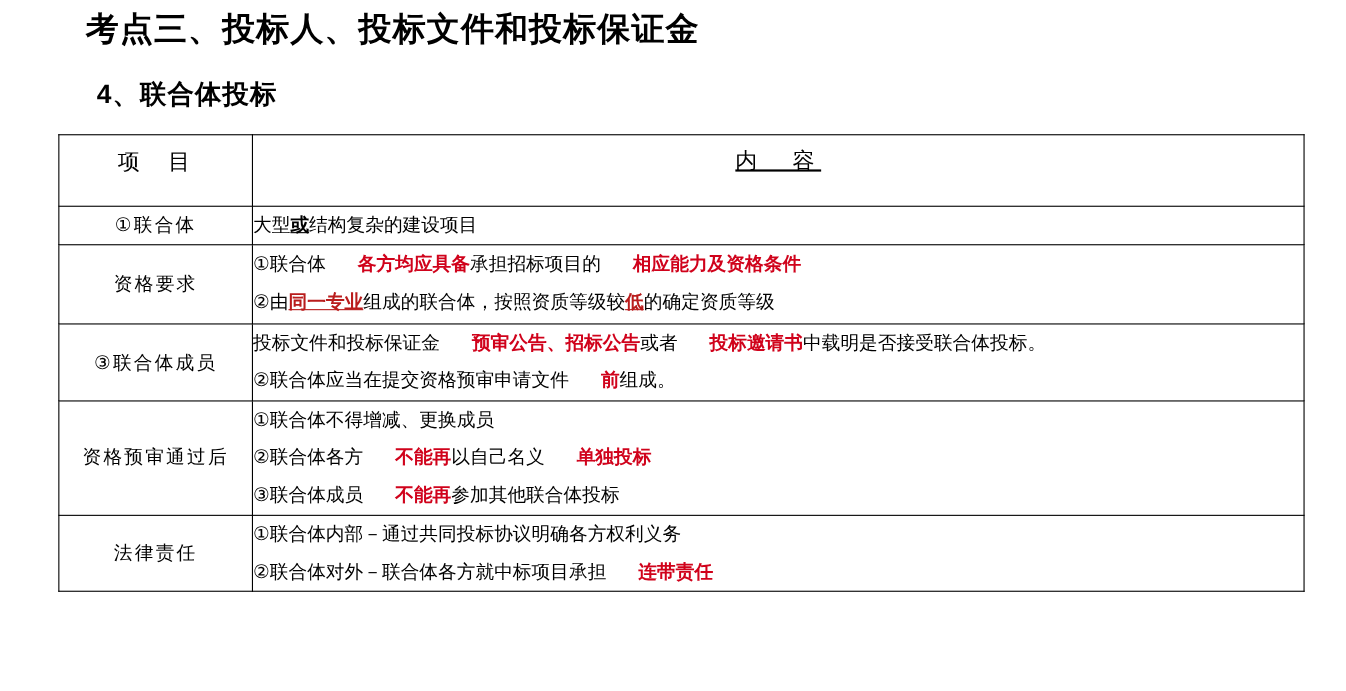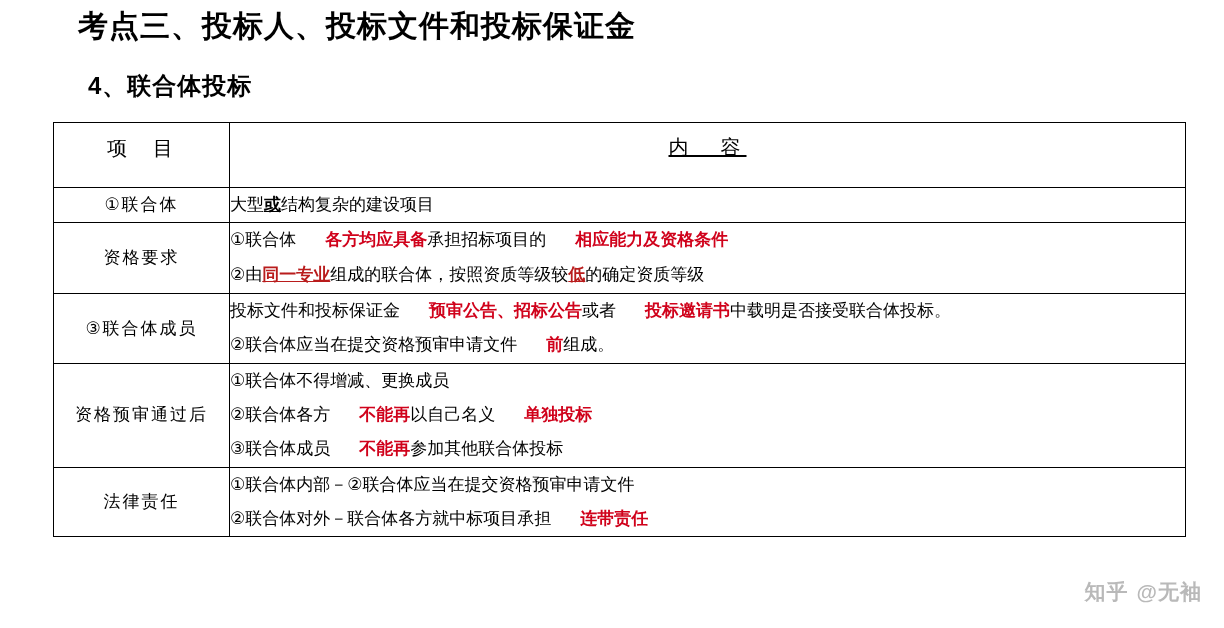--- a/index.html
+++ b/index.html
@@ -166,25 +166,21 @@
           <td class="cell-item">资格预审通过后</td>
           <td class="cell-content">
             <div class="line"><span>①联合体不得增减、更换成员</span></div>
             <div class="line"><span>②联合体各方</span><span class="red">不能再</span><span>以自己名义</span><span class="red">单独投标</span></div>
             <div class="line"><span>③联合体成员</span><span class="red">不能再</span><span>参加其他联合体投标</span></div>
           </td>
         </tr>
         <tr>
           <td class="cell-item">法律责任</td>
           <td class="cell-content">
-            <div class="line"><span>①联合体内部－②联合体应当在提交资格预审申请文件</span></div>
+            <div class="line"><span>①联合体内部－通过共同投标协议明确各方权利义务</span></div>
             <div class="line"><span>②联合体对外－联合体各方就中标项目承担</span><span class="red">连带责任</span></div>
           </td>
         </tr>
       </tbody>
   </table>
 
-  <div class="watermark">
-    <span class="zh-logo">知乎</span>
-    <span class="handle">@无袖</span>
-  </div>
 
 </div>
 
 </body></html>

